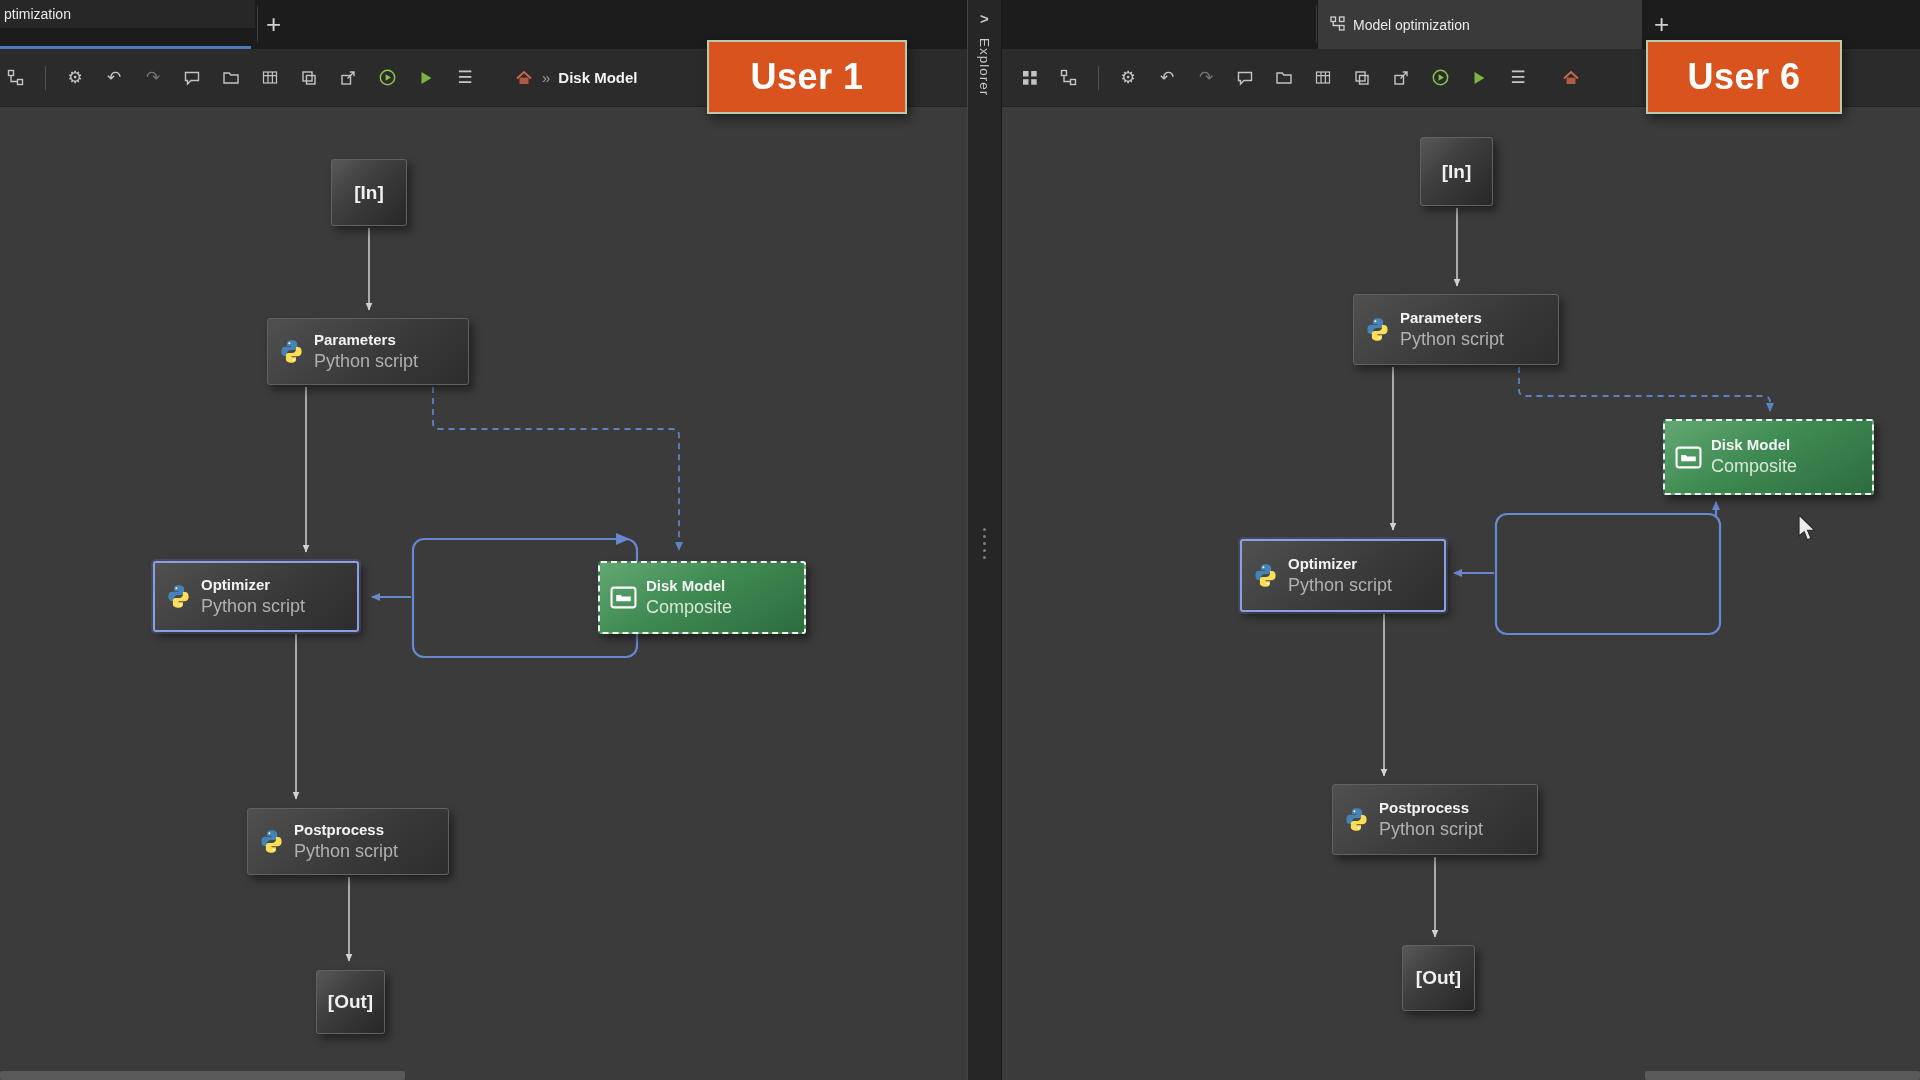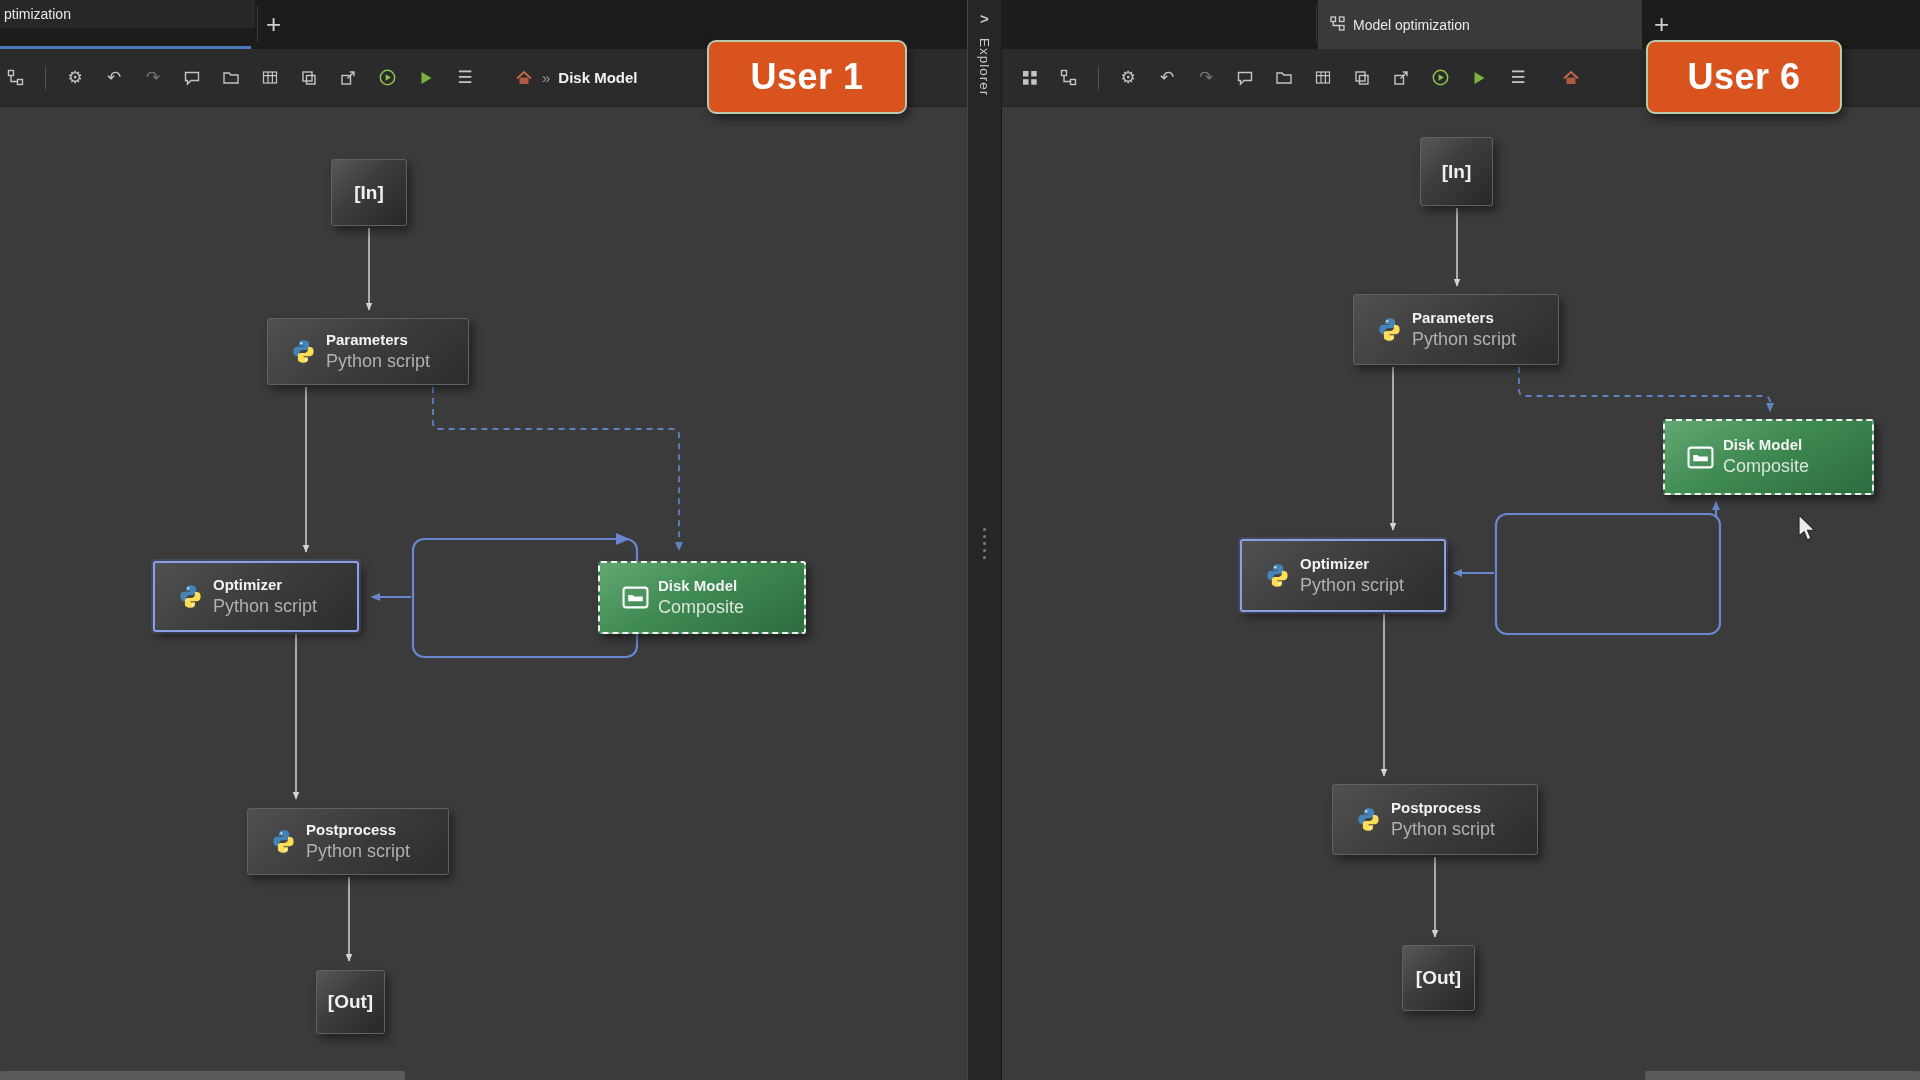--- a/index.html
+++ b/index.html
@@ -26,39 +26,39 @@
            display:flex;align-items:center;gap:19px;padding-left:6px;z-index:8;}
   .tbtn{width:20px;height:20px;display:flex;align-items:center;justify-content:center;color:#c4c4c4;flex:0 0 auto;cursor:default;}
   .glyph{font-size:17px;line-height:1;}
   .dim{color:#767676;}
   .tsep{width:1px;height:24px;background:#515151;flex:0 0 auto;}
   .crumb{display:flex;align-items:center;gap:8px;margin-left:20px;flex:0 0 auto;}
   .crumb b{font-size:15px;color:#f2f2f2;}
   .crumb .sep{color:#9a9a9a;font-size:15px;}
 
   
-  .user-badge{position:absolute;top:40px;height:74px;box-sizing:border-box;border-radius:9px;background:#d9531e;
+  .user-badge{position:absolute;top:40px;height:74px;box-sizing:border-box;border-radius:0;background:#d9531e;
               border:2px solid #b8c9ad;box-shadow:3px 5px 10px rgba(0,0,0,.45);display:flex;align-items:center;
               justify-content:center;color:#fff;font-size:36px;font-weight:600;letter-spacing:.5px;z-index:30;}
   .badge-1{left:707px;width:200px;}
   .badge-2{left:644px;width:196px;}
 
   
   .divider{position:absolute;left:967px;top:0;width:35px;height:1080px;background:#262626;
            border-left:1px solid #454545;border-right:1px solid #191919;box-sizing:border-box;z-index:40;}
   .divider .chev{position:absolute;top:10px;left:0;right:0;text-align:center;color:#c9c9c9;font-size:15px;font-weight:bold;}
   .divider .vlabel{position:absolute;top:38px;left:50%;transform:translateX(-50%);writing-mode:vertical-rl;
                    font-size:13.5px;color:#c9c9c9;letter-spacing:1px;}
   .dots{position:absolute;top:524px;left:0;right:0;}
   .dots i{display:block;width:3px;height:3px;border-radius:50%;background:#7d7d7d;margin:4px auto;}
 
   
   .node{position:absolute;box-sizing:border-box;border:1px solid #616161;border-radius:3px;
         background:linear-gradient(140deg,#505050 0%,#3a3a3a 55%,#2d2d2d 100%);
-        box-shadow:4px 5px 9px rgba(0,0,0,.45);display:flex;align-items:center;gap:9px;padding:0 22px;z-index:5;}
+        box-shadow:4px 5px 9px rgba(0,0,0,.45);display:flex;align-items:center;gap:9px;padding:0 10px;z-index:5;}
   .node .nt{display:flex;flex-direction:column;line-height:1.25;}
   .node .nt b{font-size:15px;color:#f3f3f3;}
   .node .nt i{font-style:normal;font-size:18px;color:#b0b0b0;text-align:right;}
   .nicon{flex:0 0 auto;display:flex;}
   .io{justify-content:center;padding:0;background:linear-gradient(135deg,#585858 0%,#3e3e3e 40%,#272727 100%);}
   .io span{font-size:19px;font-weight:bold;color:#f0f0f0;}
   .green{background:linear-gradient(150deg,#63a874 0%,#3f8a52 45%,#2d6c3f 100%);border:2px dashed #f2f2f2;}
   .green .nt i{color:#d9e7d8;}
   .selected{border:2px solid #8ba0e0;box-shadow:0 0 0 2px rgba(110,135,215,.22),4px 5px 9px rgba(0,0,0,.45);}
 

